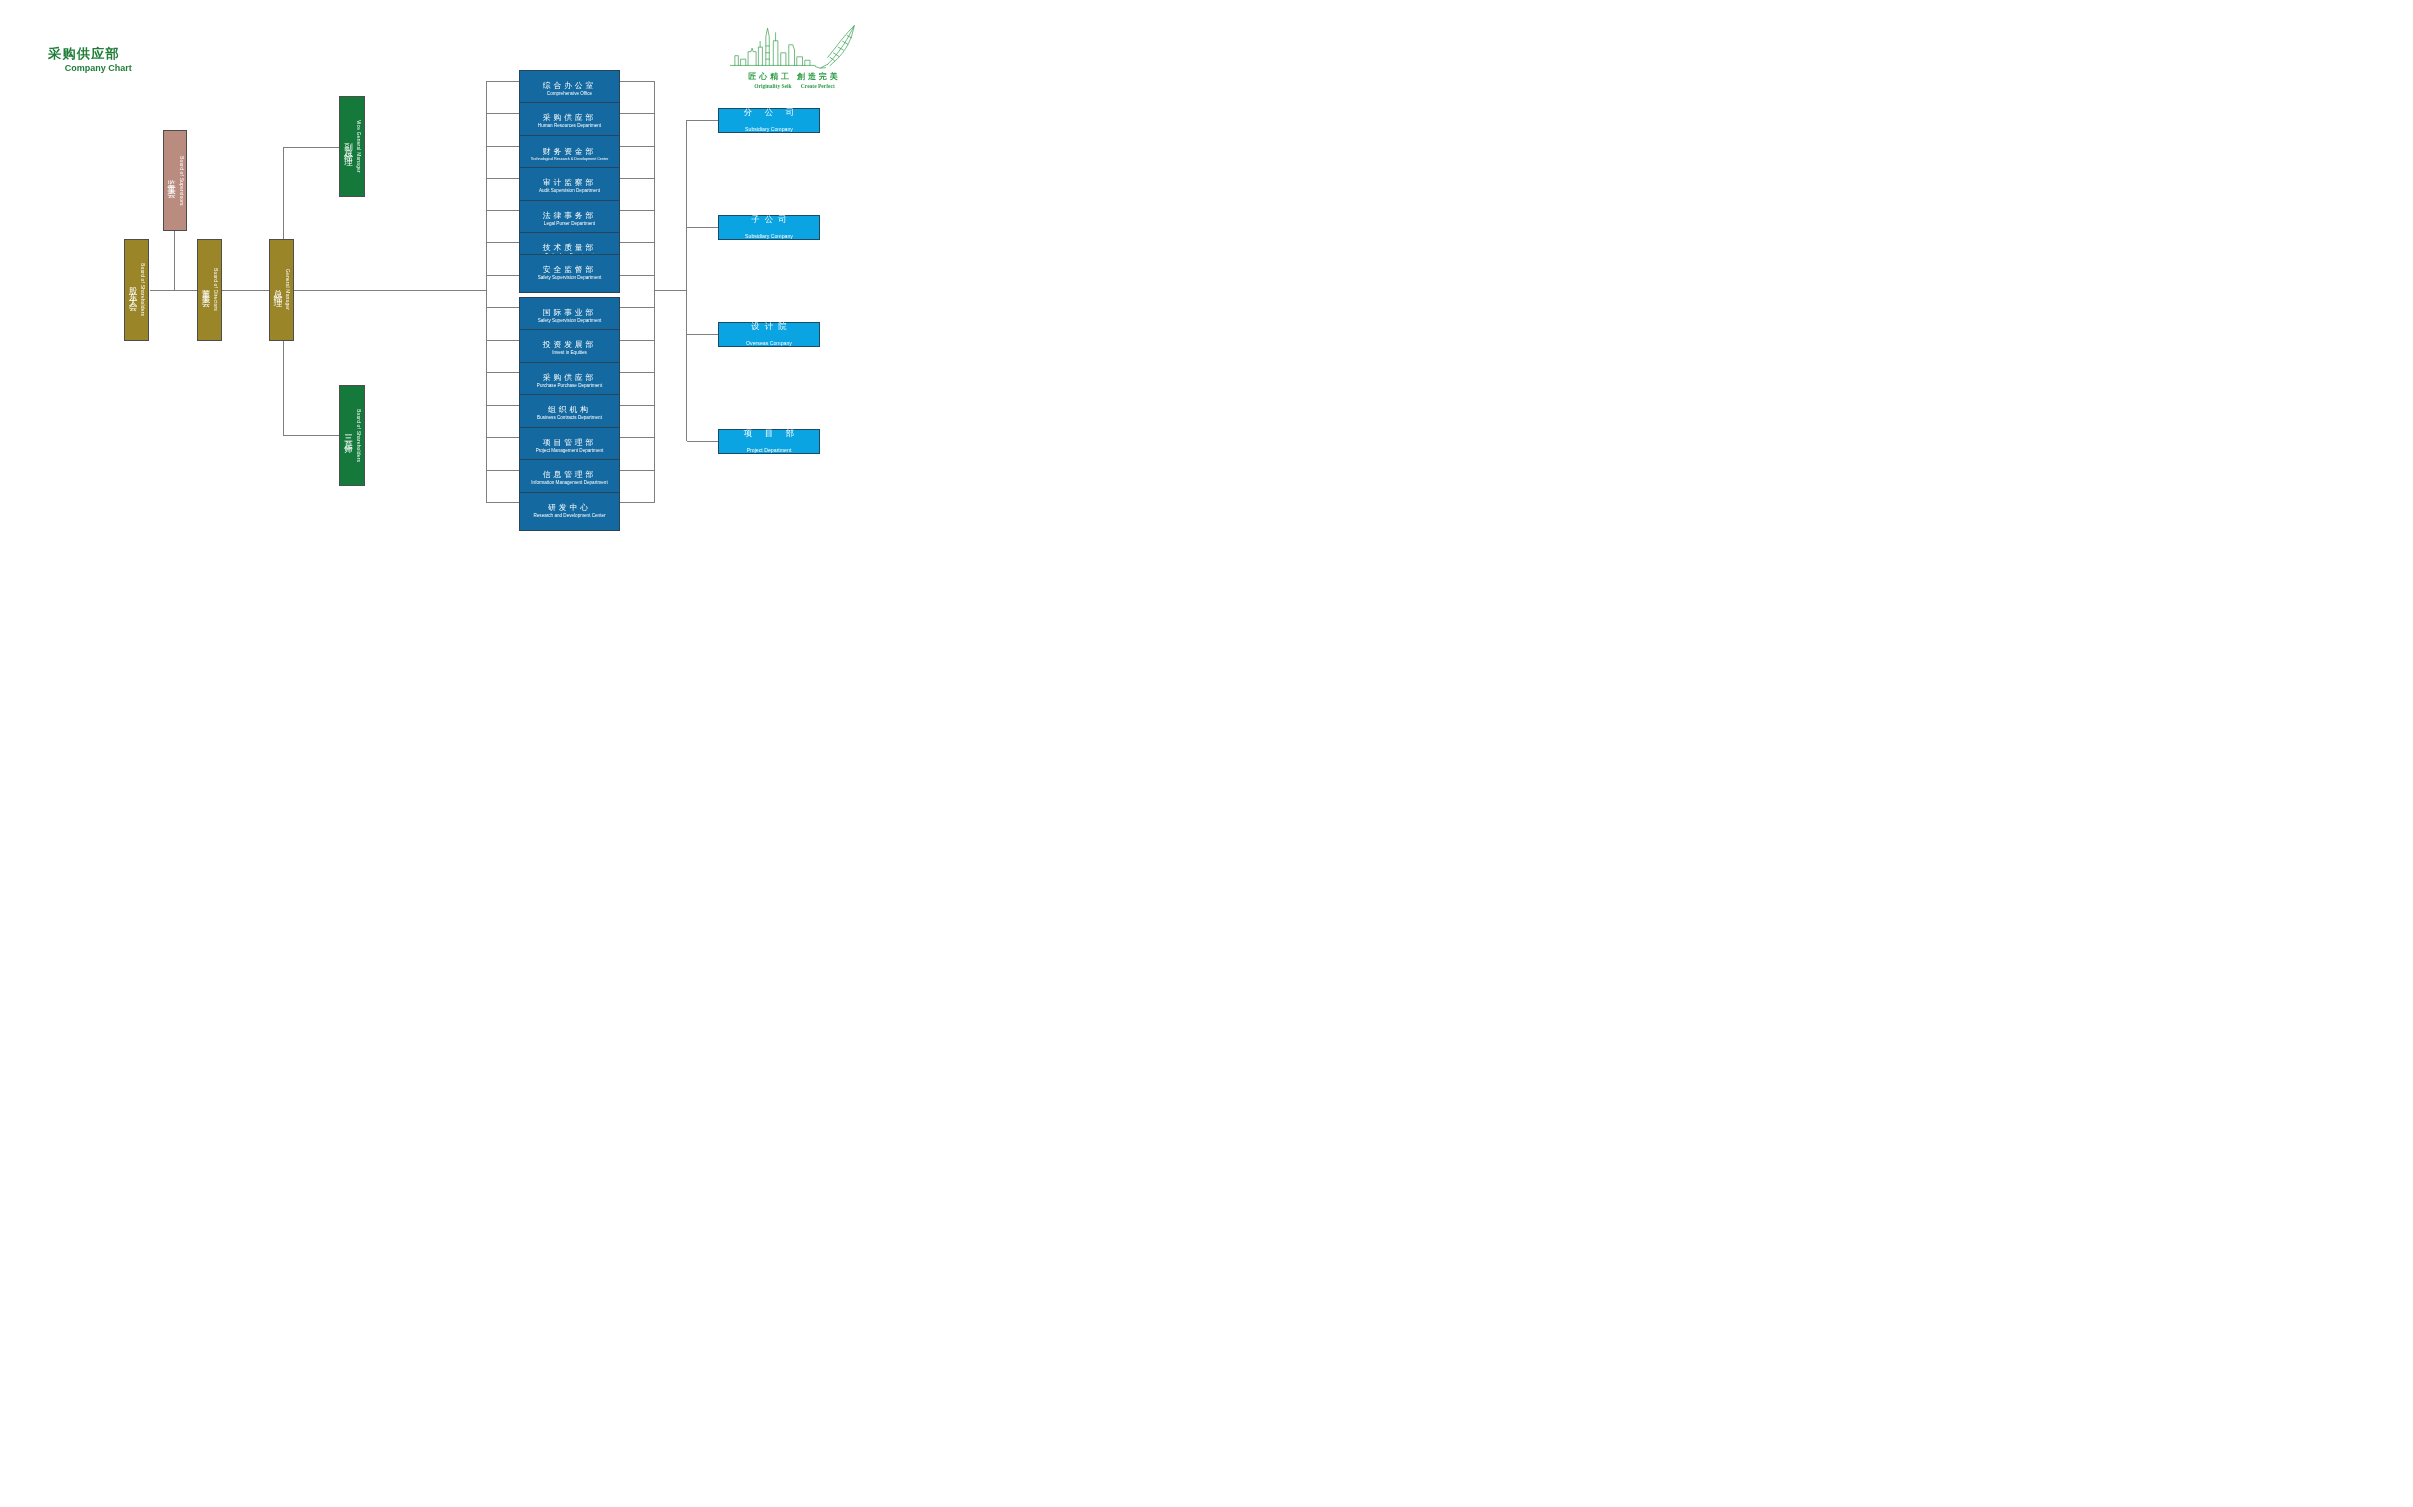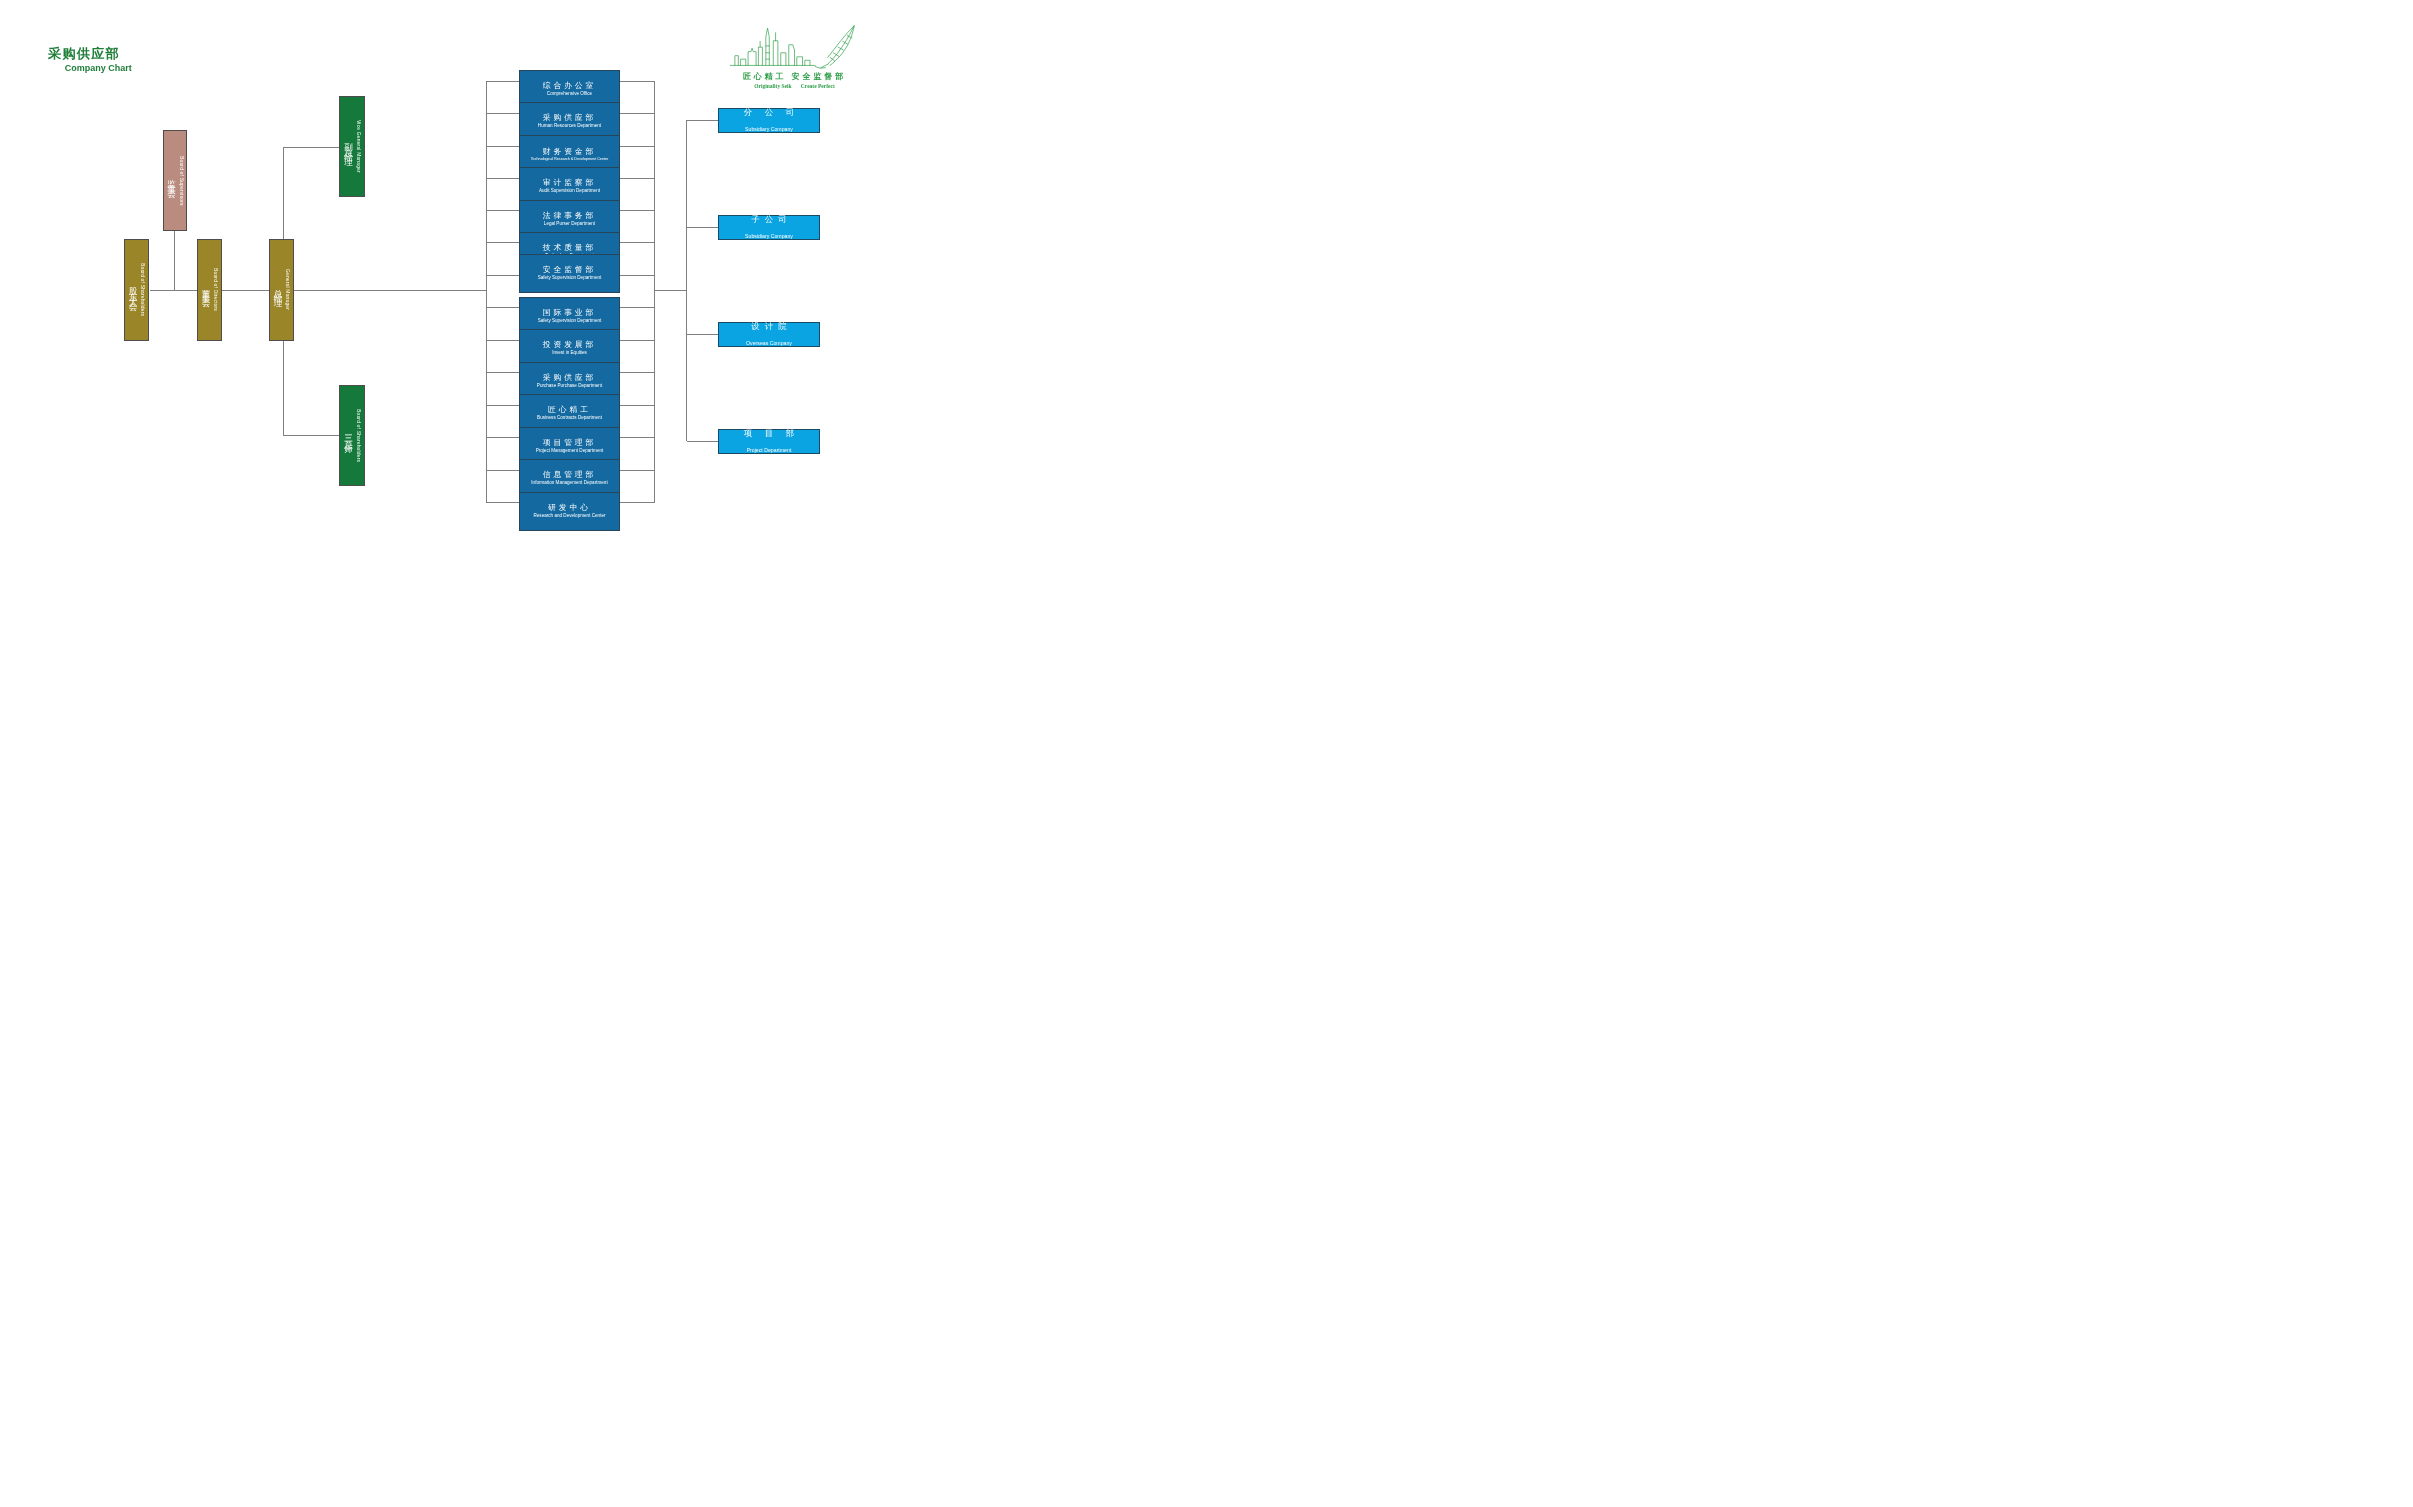--- a/index.html
+++ b/index.html
@@ -68,21 +68,21 @@
         <path d="M90,74 V52 h9 V74"></path>
         <path d="M104,74 V38 h7 l3,9 V74"></path>
         <path d="M118,74 V59 h10 V74"></path>
         <path d="M132,74 V65 h9 V74"></path>
         <path d="M150,76 q8,5 18,2"></path>
         <path d="M218,5 C208,25 196,48 172,72 M218,5 C214,28 204,52 176,74 M218,5 C202,20 188,40 172,60"></path>
         <path d="M206,22 l8,4 M198,32 l9,5 M190,42 l9,5 M182,52 l9,6 M176,60 l8,6"></path>
         <path d="M172,72 l-12,6"></path>
       </g>
     </svg>
-    <div class="slogan-cn">匠心精工 安全监督部</div>
+    <div class="slogan-cn">匠心精工 創造完美</div>
     <div class="slogan-en">
       <span>Originality Seik</span>
       <span>Create Perfect</span>
     </div>
   </div>
 
   <div class="ln" style="left:150px;top:290px;width:337px;height:0.9px"></div>
 
   <div class="ln" style="left:174px;top:231px;width:0.9px;height:60px"></div>
 
@@ -197,21 +197,21 @@
   </div>
   <div class="dept" style="top:329px">
     <span class="d-cn">投资发展部</span>
     <span class="d-en">Invest in Equities</span>
   </div>
   <div class="dept" style="top:362px">
     <span class="d-cn">采购供应部</span>
     <span class="d-en">Purchase Purchase Department</span>
   </div>
   <div class="dept" style="top:394px">
-    <span class="d-cn">匠心精工</span>
+    <span class="d-cn">组织机构</span>
     <span class="d-en">Business Contracts Department</span>
   </div>
   <div class="dept" style="top:427px">
     <span class="d-cn">项目管理部</span>
     <span class="d-en">Project Management Department</span>
   </div>
   <div class="dept" style="top:459px">
     <span class="d-cn">信息管理部</span>
     <span class="d-en">Information Management Department</span>
   </div>

